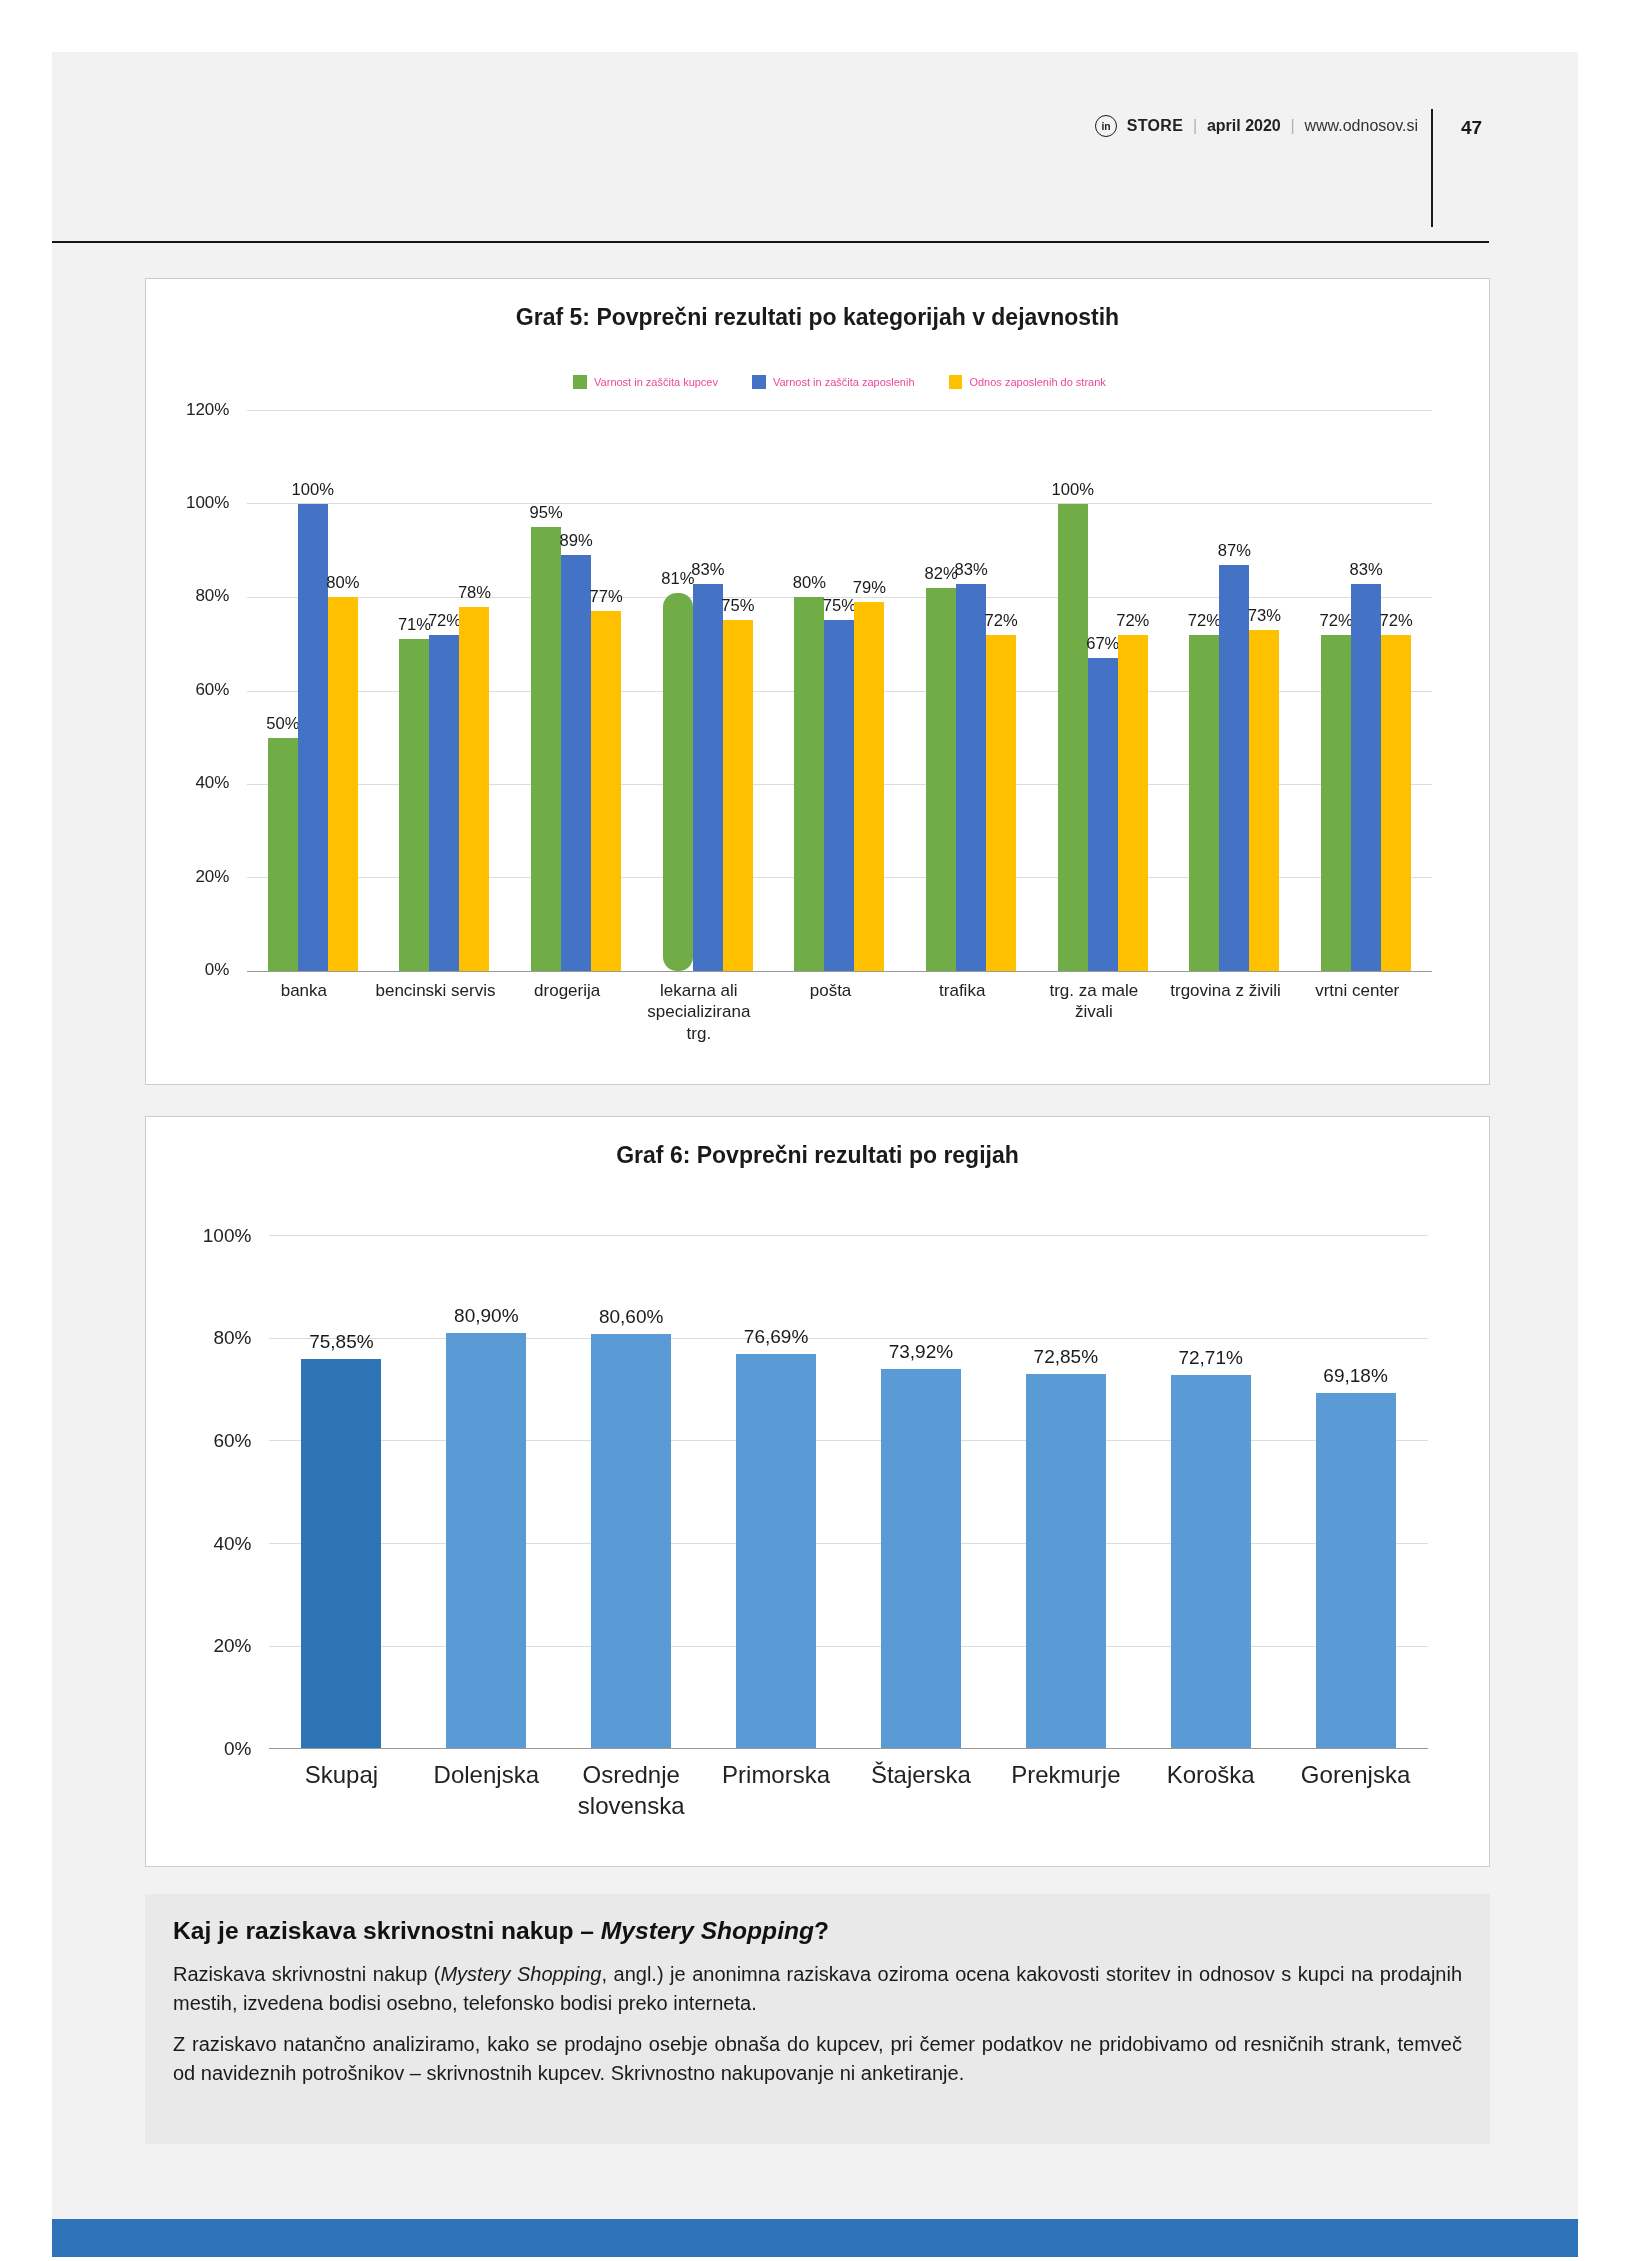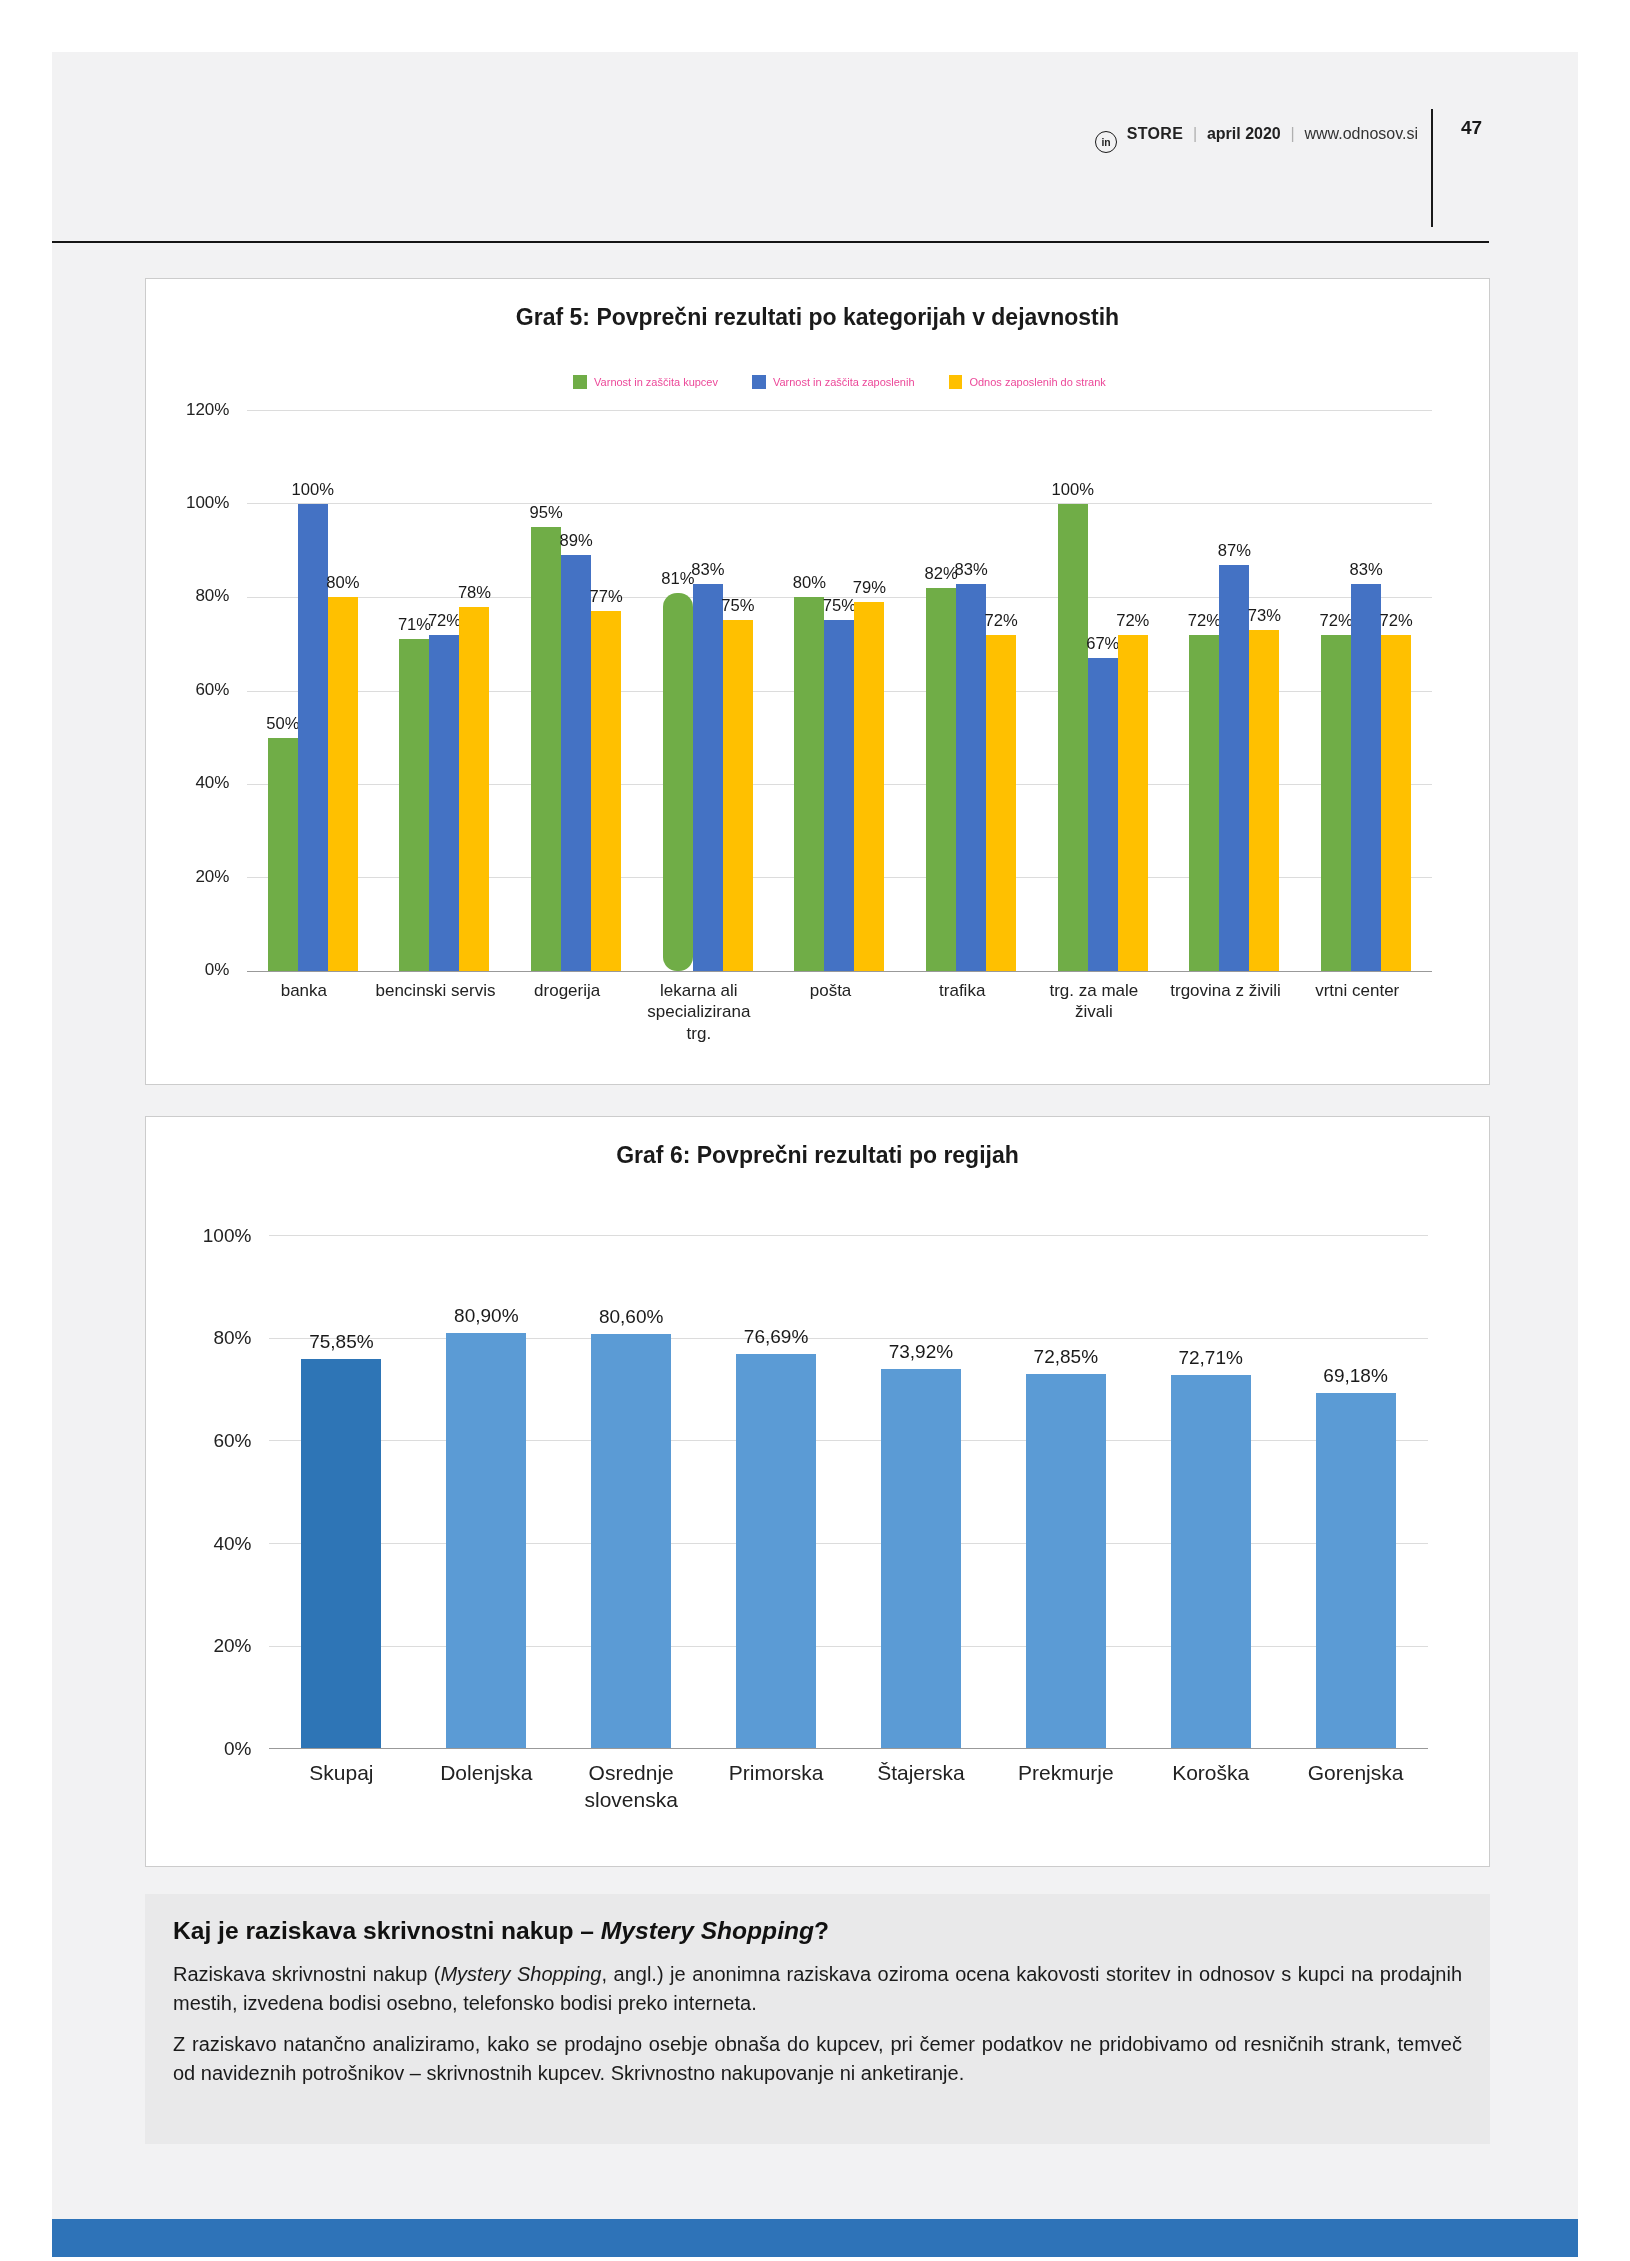--- a/index.html
+++ b/index.html
@@ -18,21 +18,21 @@
   }
   
   .masthead {
     position: absolute; top: 115px; right: 212px;
     display: flex; align-items: center; gap: 9.8px;
     font-size: 16px; color: #222;
   }
   .logo-circle {
     width: 22px; height: 22px; border: 1.8px solid #1a1a1a; border-radius: 50%;
     display: flex; align-items: center; justify-content: center;
-    font-size: 10.4px; font-weight: bold; margin-top: 16px;
+    font-size: 10.4px; font-weight: bold;
   }
   .brand { font-weight: bold; letter-spacing: 0.3px; }
   .sep { color: #b0b0b0; font-weight: normal; }
   .issue { font-weight: bold; }
   .site { font-weight: normal; color: #333; }
   .vline { position: absolute; left: 1431px; top: 109px; width: 1.8px; height: 118px; background: #1a1a1a; }
   .pageno { position: absolute; left: 1461px; top: 117px; font-size: 19px; font-weight: bold; }
   .hrule { position: absolute; left: 52px; top: 241px; width: 1437px; height: 1.8px; background: #151515; }
 
   
@@ -57,21 +57,21 @@
   }
   .yticks { position: absolute; }
   #yticks1 { left: 0; top: 131px; width: 92px; height: 561px; }
   #yticks2 { left: 0; top: 118px; width: 114px; height: 513px; }
   .ytick { position: absolute; right: 8.6px; font-size: 17px; color: #222; }
   #yticks2 .ytick { font-size: 19px; }
   .xlabels { position: absolute; display: flex; }
   #xlabels1 { left: 92px; top: 701px; width: 1185px; }
   #xlabels2 { left: 123px; top: 642px; width: 1159px; }
   .xlabel { flex: 1 1 0; text-align: center; font-size: 17px; line-height: 1.25; color: #222; padding: 0 4.9px; }
-  #xlabels2 .xlabel { font-size: 21px; line-height: 1.3; }
+  #xlabels2 .xlabel { font-size: 24px; line-height: 1.3; }
   .legend { position: absolute; left: 101px; top: 96px; width: 1185px; display: flex; justify-content: center; gap: 34px; z-index: 3; }
   .legend-item { display: flex; align-items: center; gap: 7.4px; }
   .legend-swatch { width: 13.5px; height: 13.5px; flex: 0 0 auto; }
   .legend-label { font-size: 11px; color: #ec4899; }
   .bar-cell { display: flex; }
   .bar2 { width: 80px; position: relative; }
   .bar-label2 {
     position: absolute; bottom: 100%; left: 50%; transform: translateX(-50%);
     margin-bottom: 6.1px; font-size: 19px; white-space: nowrap; color: #1a1a1a;
   }

